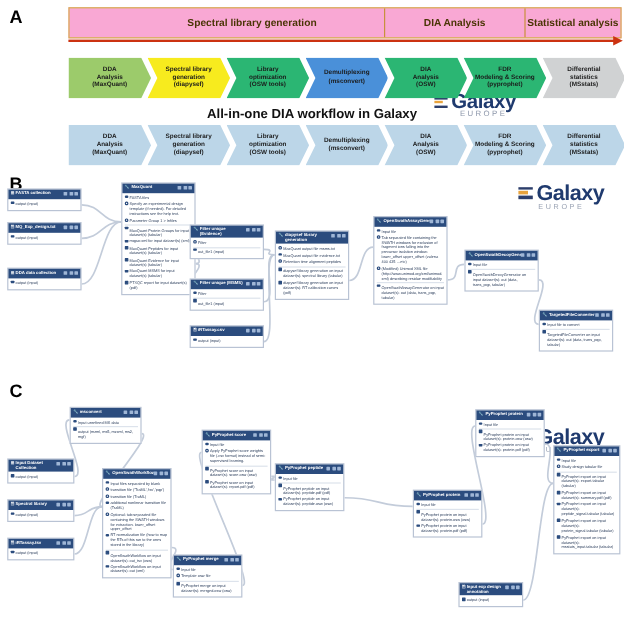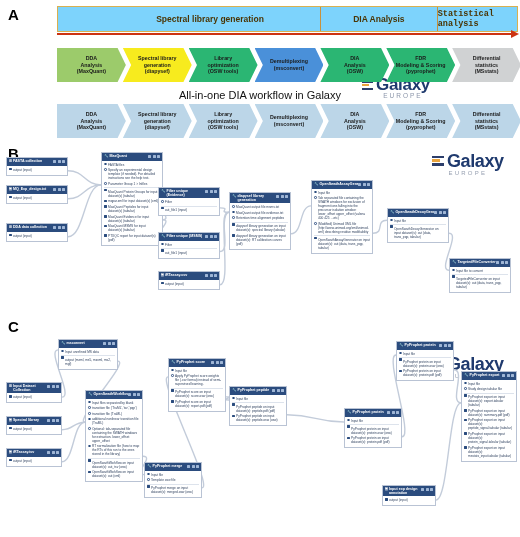--- a/index.html
+++ b/index.html
@@ -6,24 +6,24 @@
   body{
     width:520px;height:537px;background:#ffffff;
     font-family:"Liberation Sans",sans-serif;color:#111;
     overflow:hidden;position:relative;
   }
   .panel-letter{position:absolute;font-weight:bold;font-size:15px;color:#000;}
 
   
   #panelA{position:absolute;left:0;top:0;width:520px;height:140px;}
   .phasebar{position:absolute;left:57px;top:6px;width:461px;height:26px;display:flex;
-    background:#7dd3fc;border:1px solid #d8b050;box-sizing:border-box;padding-left:42px;}
+    background:#f9a8d4;border:1px solid #d8b050;box-sizing:border-box;padding-left:42px;}
   .phase{display:flex;align-items:center;justify-content:center;font-size:8.5px;font-weight:bold;
     color:#4a3505;border-right:1px solid #c8913c;box-sizing:border-box;height:100%;}
-  .phase:last-child{border-right:none;font-family:Liberation Mono, monospace;}
+  .phase:last-child{border-right:none;}
   .redline{position:absolute;left:57px;top:33px;width:455px;height:2px;background:#cc3311;}
   .redline:after{content:"";position:absolute;right:-7px;top:-3px;width:0;height:0;
     border-left:8px solid #cc3311;border-top:4px solid transparent;border-bottom:4px solid transparent;}
   .rowtitle{position:absolute;width:520px;text-align:center;font-size:11px;font-weight:bold;color:#111;}
   .chevrow{position:absolute;left:57px;width:461px;height:34px;display:flex;}
   .chev{position:relative;flex:1;height:34px;display:flex;align-items:center;justify-content:center;
     text-align:center;font-size:5.3px;font-weight:bold;line-height:1.25;color:#1b1b1b;
     clip-path:polygon(0 0, 88% 0, 100% 50%, 88% 100%, 0 100%, 12% 50%);
     margin-right:-3px;padding:0 3px;box-sizing:border-box;}
   .chev:first-child{clip-path:polygon(0 0, 88% 0, 100% 50%, 88% 100%, 0 100%);}
@@ -126,21 +126,21 @@
       <div class="chev" style="background: rgb(208, 210, 211); z-index: 14;">
         <div>
           <div>Differential</div>
           <div>statistics</div>
           <div>(MSstats)</div>
         </div>
       </div>
     </div>
 
   <div style="position:absolute;top:85px;left:0;width:520px;text-align:center;">
-    <span style="font-size:11px;font-weight:normal;color:#111;">All-in-one DIA workflow in Galaxy</span>
+    <span style="font-size:11px;font-weight:bold;color:#111;">All-in-one DIA workflow in Galaxy</span>
   </div>
   <div class="galaxy-inline" style="left:362px;top:78px;">
     <div class="glogo-mark">
         <i></i>
         <i></i>
         <i></i>
       </div>
     <div>
       <div class="glogo-word">Galaxy</div>
       <div class="glogo-sub">EUROPE</div>

